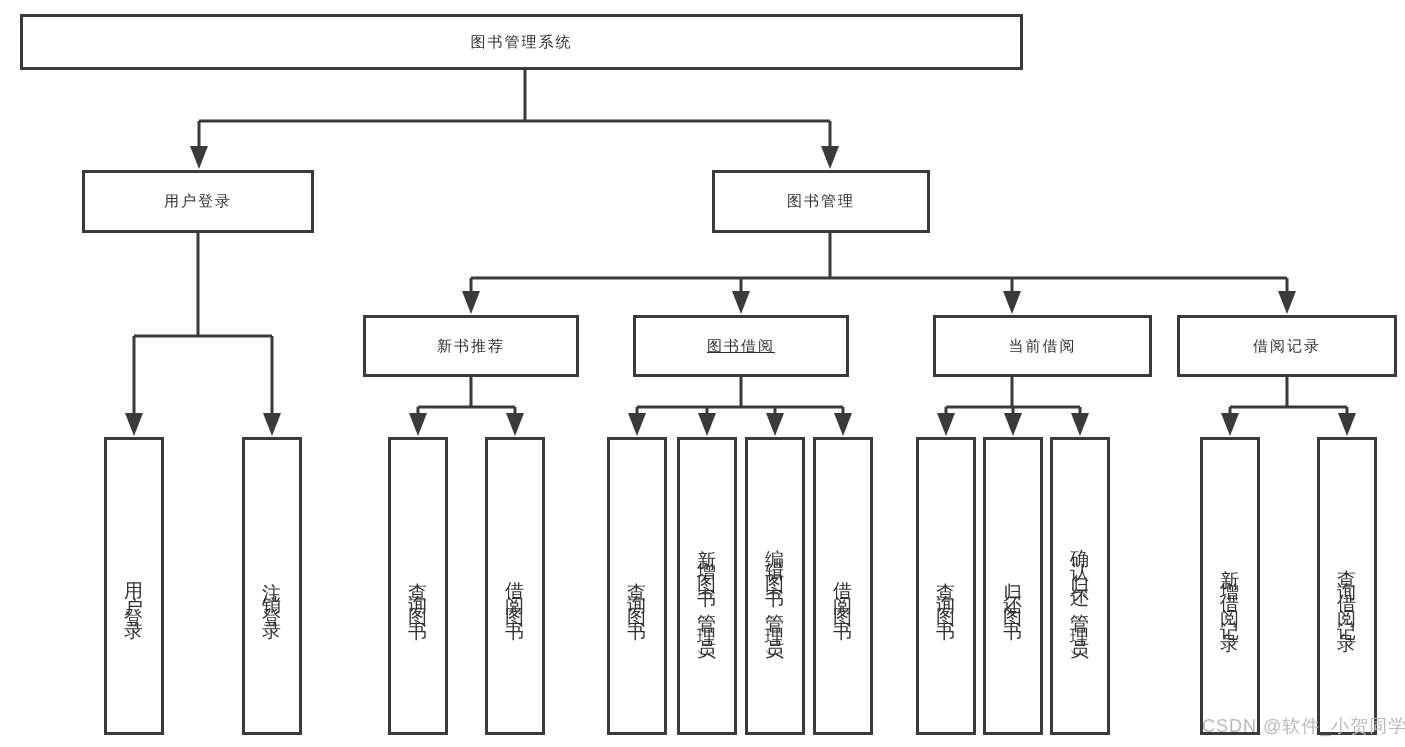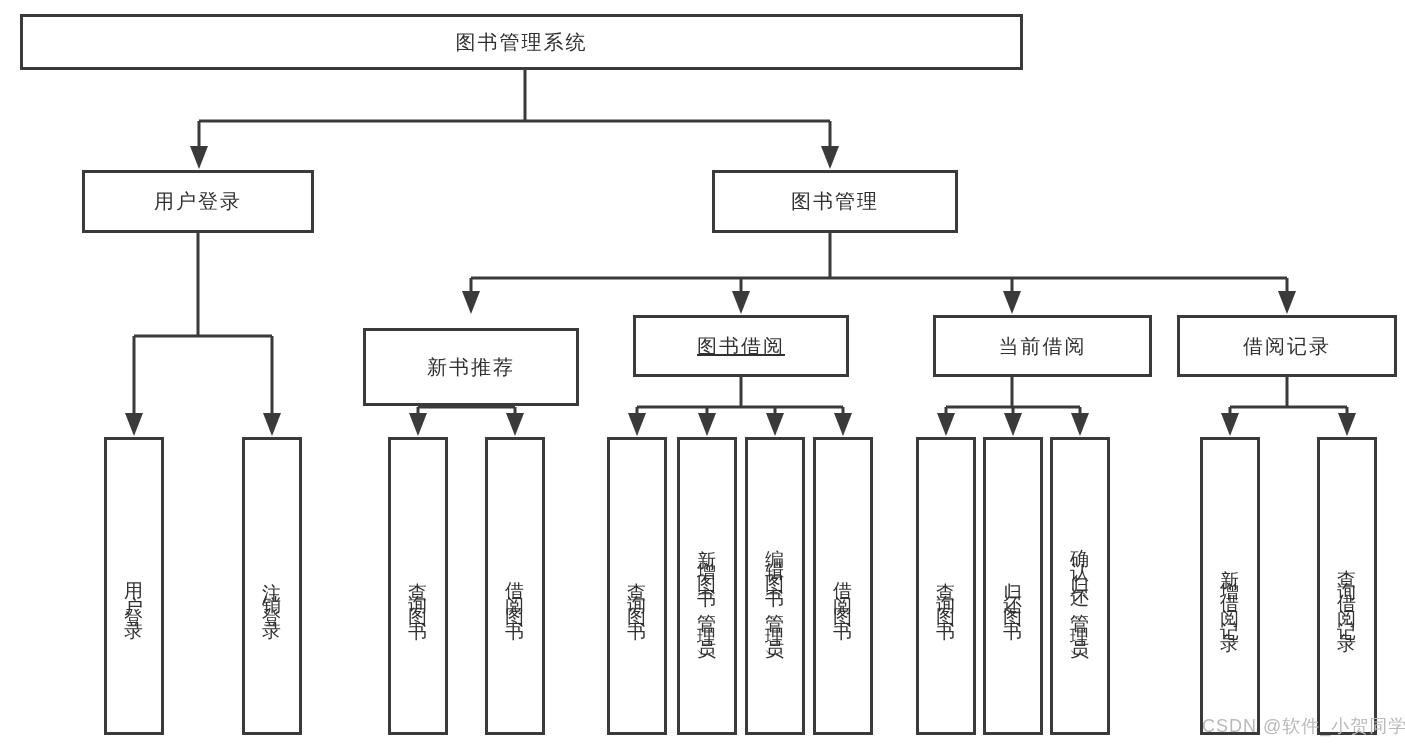--- a/index.html
+++ b/index.html
@@ -8,21 +8,21 @@
     font-family:"Liberation Sans","DejaVu Sans",sans-serif;
   }
   .canvas{position:absolute;left:0;top:0;width:1405px;height:747px;background:#ffffff;}
   svg.wires{position:absolute;left:0;top:0;z-index:1;}
   .ln{fill:none;stroke:#3a3a3a;stroke-width:3;}
   .ah{fill:#3a3a3a;stroke:none;}
   .node{
     position:absolute;box-sizing:border-box;background:#ffffff;
     border:3px solid #3a3a3a;color:#303030;z-index:2;
     display:flex;align-items:center;justify-content:center;
-    font-size:20px;letter-spacing:2px;white-space:nowrap;
+    font-size:15px;letter-spacing:2px;white-space:nowrap;
   }
   .node.v{
     writing-mode:vertical-rl;text-orientation:mixed;
     letter-spacing:13px;font-size:19px;line-height:1;
     padding-top:13px; 
   }
   .watermark{
     position:absolute;left:1183px;top:714px;z-index:3;
     font-size:18px;color:#b9b9b9;letter-spacing:1px;white-space:nowrap;margin-left:19px;
   }
@@ -78,23 +78,23 @@
     <g>
       <path class="ln" d="M1287 377 V407 M1230 407 H1347 M1230 407 V416 M1347 407 V416"></path>
       <path class="ah" d="M1221 413 h18 l-9 23 z"></path>
       <path class="ah" d="M1338 413 h18 l-9 23 z"></path>
     </g>
   </svg>
 
   <div class="node" style="left:20px;top:14px;width:1003px;height:56px;">图书管理系统</div>
 
   <div class="node" style="left:82px;top:170px;width:232px;height:63px;">用户登录</div>
-  <div class="node" style="left:712px;top:170px;width:246px;height:63px;">图书管理</div>
+  <div class="node" style="left:712px;top:170px;width:218px;height:63px;">图书管理</div>
 
-  <div class="node" style="left:363px;top:328px;width:216px;height:78px;">新书推荐</div>
+  <div class="node" style="left:363px;top:315px;width:216px;height:62px;">新书推荐</div>
   <div class="node" style="left:633px;top:315px;width:216px;height:62px;text-decoration:underline;">图书借阅</div>
   <div class="node" style="left:903px;top:315px;width:219px;height:62px;margin-left:30px;">当前借阅</div>
   <div class="node" style="left:1177px;top:315px;width:220px;height:62px;">借阅记录</div>
 
   <div class="node v" style="left:104px;top:437px;width:60px;height:298px;">用户登录</div>
   <div class="node v" style="left:242px;top:437px;width:60px;height:298px;">注销登录</div>
 
   <div class="node v" style="left:388px;top:437px;width:60px;height:298px;">查询图书</div>
   <div class="node v" style="left:485px;top:437px;width:60px;height:298px;">借阅图书</div>
 

